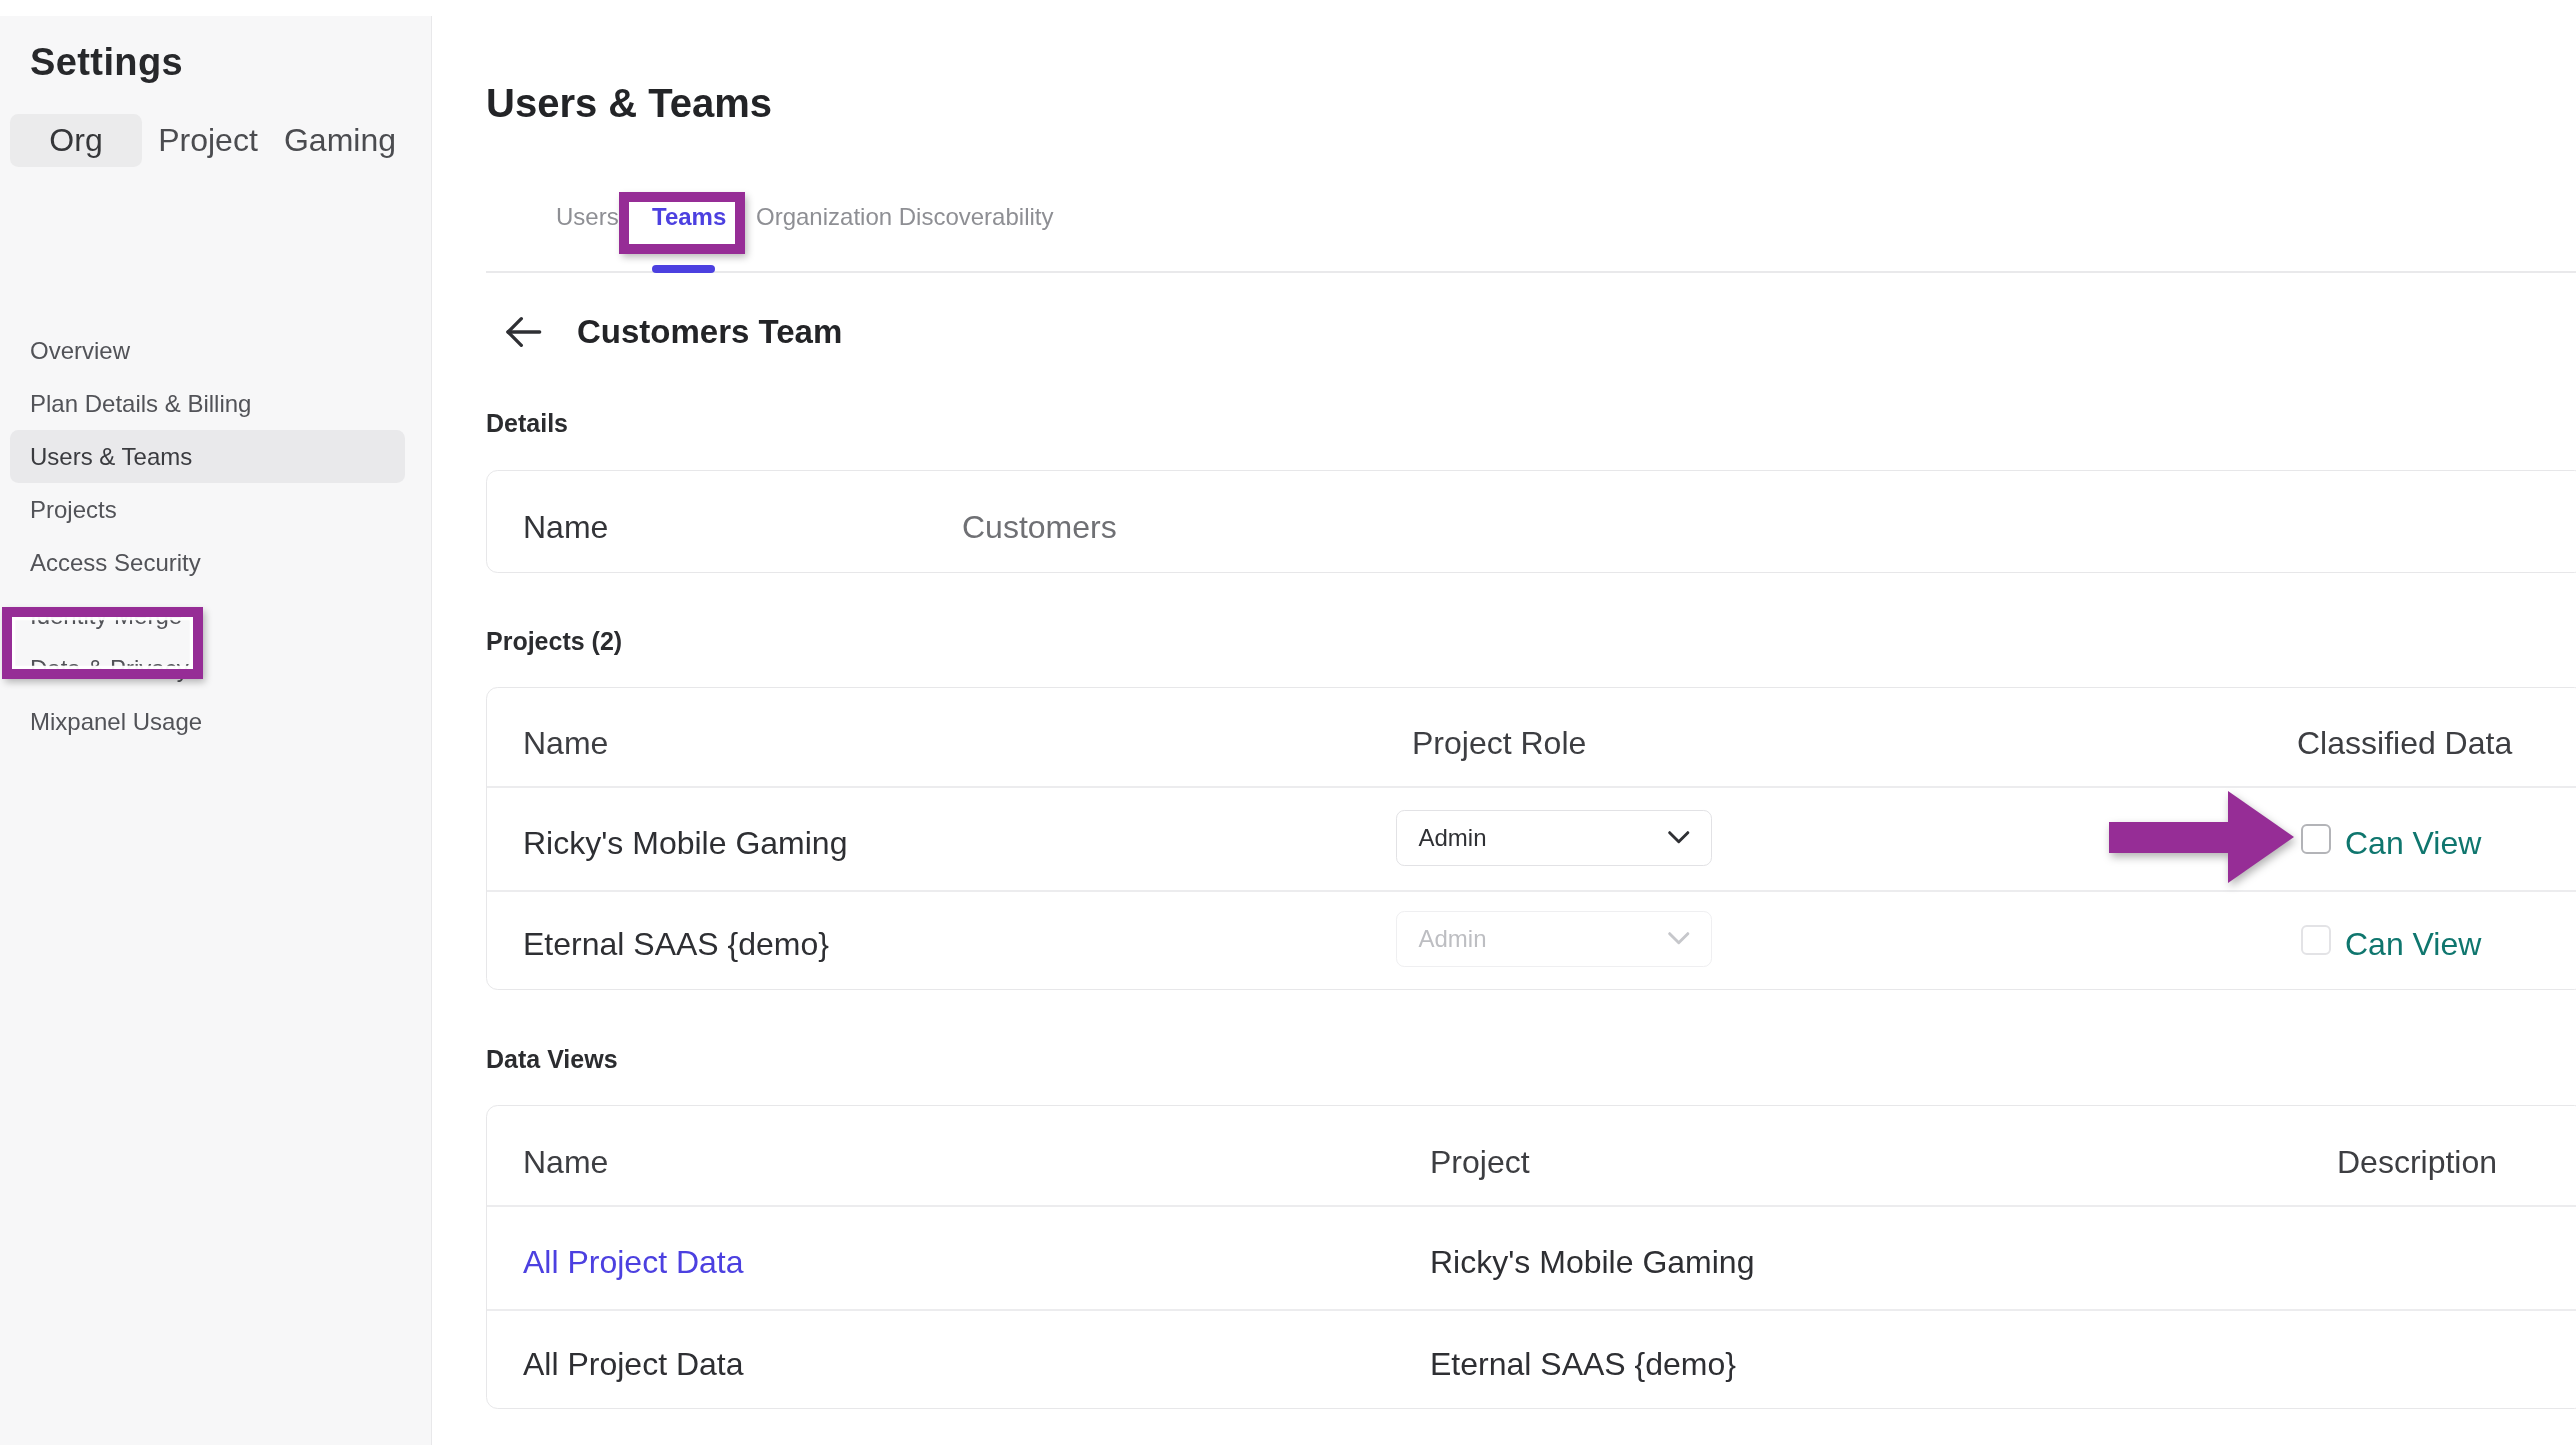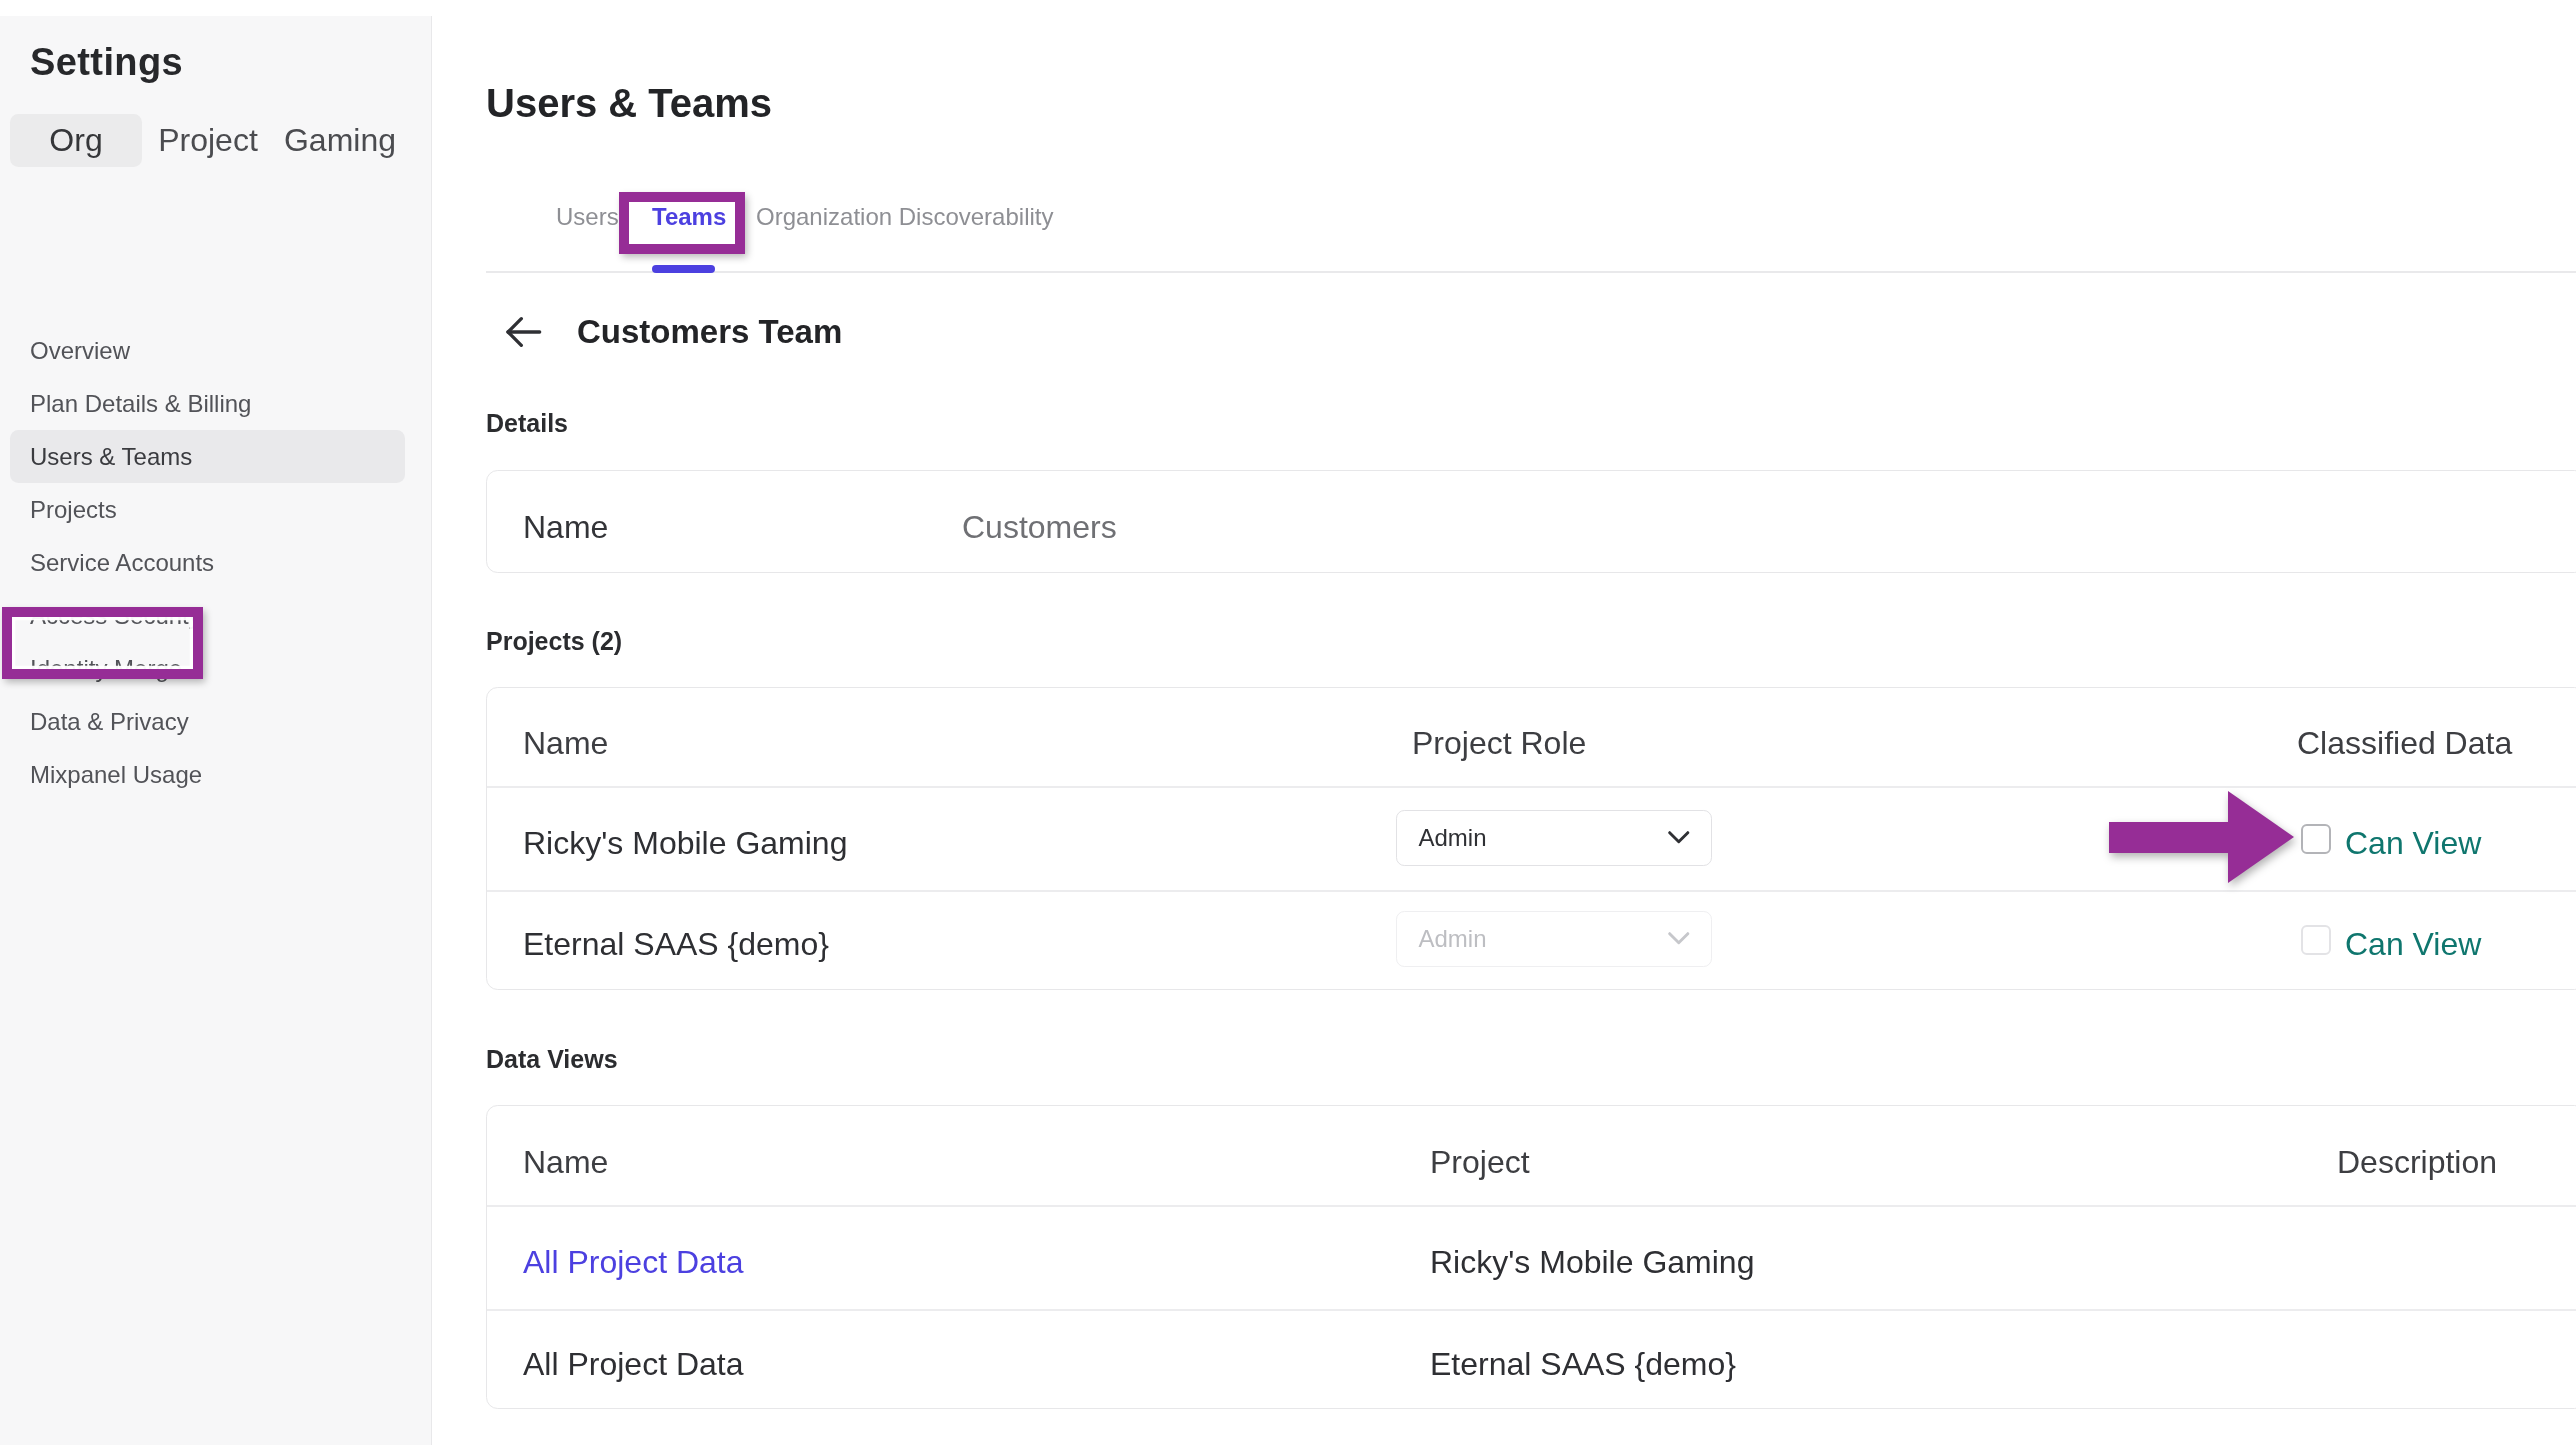--- a/index.html
+++ b/index.html
@@ -108,23 +108,20 @@
           <span>Plan Details &amp; Billing</span>
         </div>
       <div class="nav-item active">
           <i class="pill"></i>
           <span>Users &amp; Teams</span>
         </div>
       <div class="nav-item">
           <span>Projects</span>
         </div>
       <div class="nav-item">
-          <span>Service Accounts</span>
-        </div>
-      <div class="nav-item">
           <span>Access Security</span>
         </div>
       <div class="nav-item">
           <span>Identity Merge</span>
         </div>
       <div class="nav-item">
           <span>Data &amp; Privacy</span>
         </div>
       <div class="nav-item">
           <span>Mixpanel Usage</span>

